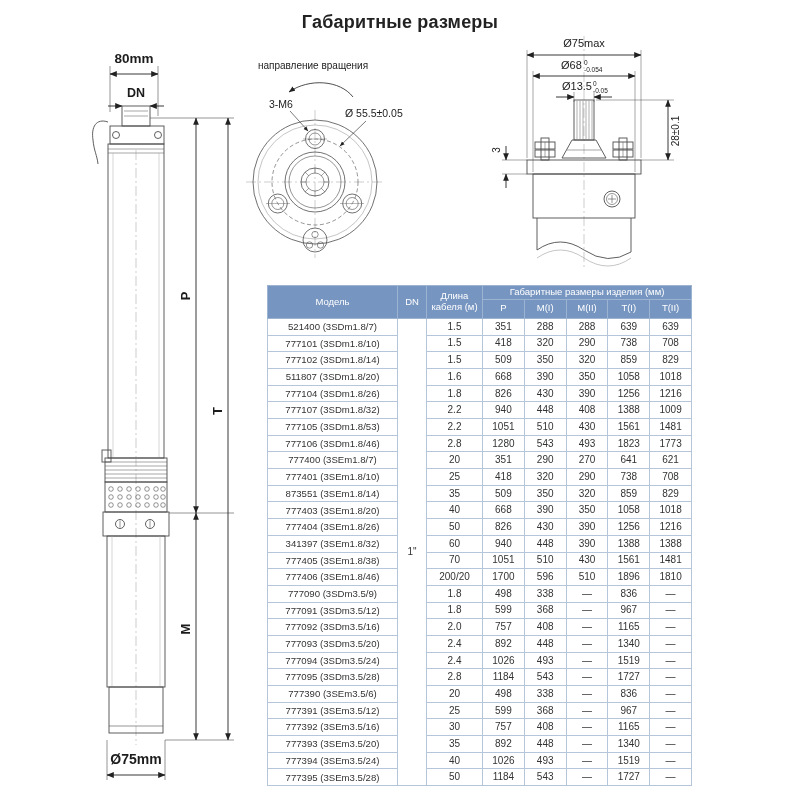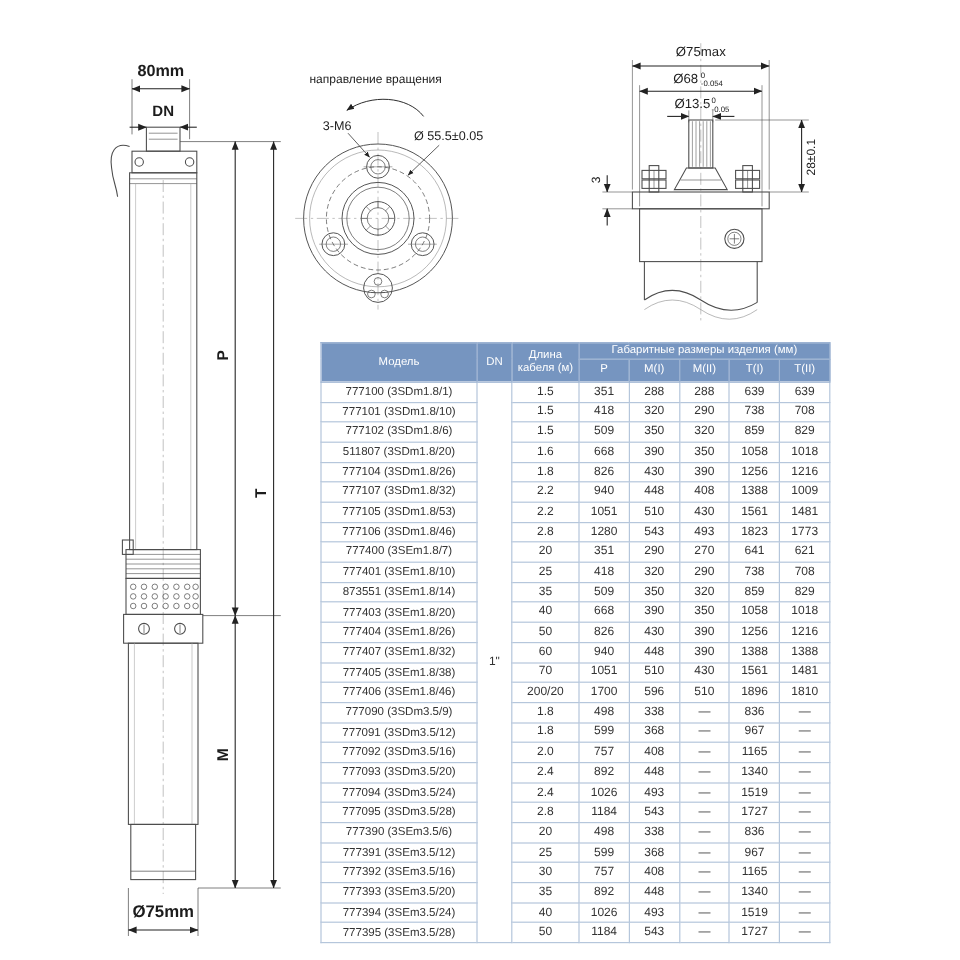--- a/index.html
+++ b/index.html
@@ -19,20 +19,21 @@
      background:#fff;color:#333;}
   td.model{font-size:9.6px;}
   td.dn-cell{vertical-align:middle;font-size:10px;}
   tr.subhead th{font-size:9.5px;height:16px;}
 </style>
 </head>
 <body>
 
 <div class="page">
 
+  <div class="title">Габаритные размеры</div>
 
   <svg class="drawings" viewBox="0 0 800 800">
     <defs>
       <marker id="ar" viewBox="0 0 10 10" refX="9.5" refY="5" markerWidth="8" markerHeight="8" orient="auto-start-reverse">
           <path d="M0,1 L10,5 L0,9 z" fill="#222"></path>
         </marker>
     </defs>
 
     <g stroke="#4d4d4d" stroke-width="0.9" fill="none">
 
@@ -276,40 +277,40 @@
         <tr class="subhead">
           <th>P</th>
           <th>M(I)</th>
           <th>M(II)</th>
           <th>T(I)</th>
           <th>T(II)</th>
         </tr>
       </thead>
       <tbody>
           <tr>
-            <td class="model">777100 (3SDm1.8/1)</td>
+            <td class="model">521400 (3SDm1.8/7)</td>
             <td rowspan="28" class="dn-cell">1"</td>
             <td>1.5</td>
             <td>351</td>
             <td>288</td>
             <td>288</td>
             <td>639</td>
             <td>639</td>
           </tr>
           <tr>
             <td class="model">777101 (3SDm1.8/10)</td>
             <td>1.5</td>
             <td>418</td>
             <td>320</td>
             <td>290</td>
             <td>738</td>
             <td>708</td>
           </tr>
           <tr>
-            <td class="model">777102 (3SDm1.8/6)</td>
+            <td class="model">777102 (3SDm1.8/14)</td>
             <td>1.5</td>
             <td>509</td>
             <td>350</td>
             <td>320</td>
             <td>859</td>
             <td>829</td>
           </tr>
           <tr>
             <td class="model">511807 (3SDm1.8/20)</td>
             <td>1.6</td>
@@ -394,21 +395,21 @@
           <tr>
             <td class="model">777404 (3SEm1.8/26)</td>
             <td>50</td>
             <td>826</td>
             <td>430</td>
             <td>390</td>
             <td>1256</td>
             <td>1216</td>
           </tr>
           <tr>
-            <td class="model">777407 (3SEm1.8/32)</td>
+            <td class="model">341397 (3SEm1.8/32)</td>
             <td>60</td>
             <td>940</td>
             <td>448</td>
             <td>390</td>
             <td>1388</td>
             <td>1388</td>
           </tr>
           <tr>
             <td class="model">777405 (3SEm1.8/38)</td>
             <td>70</td>

